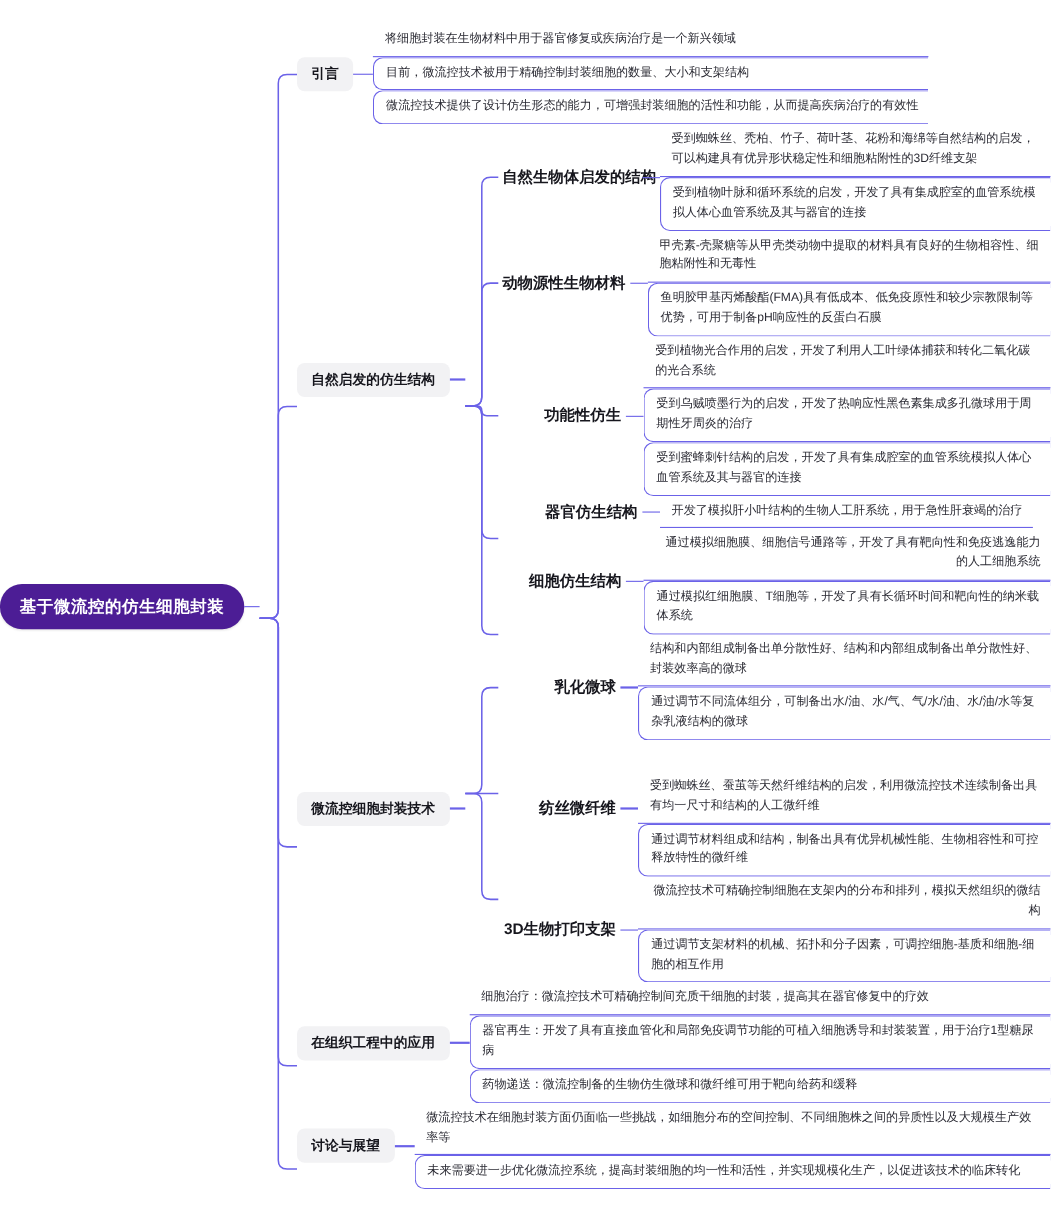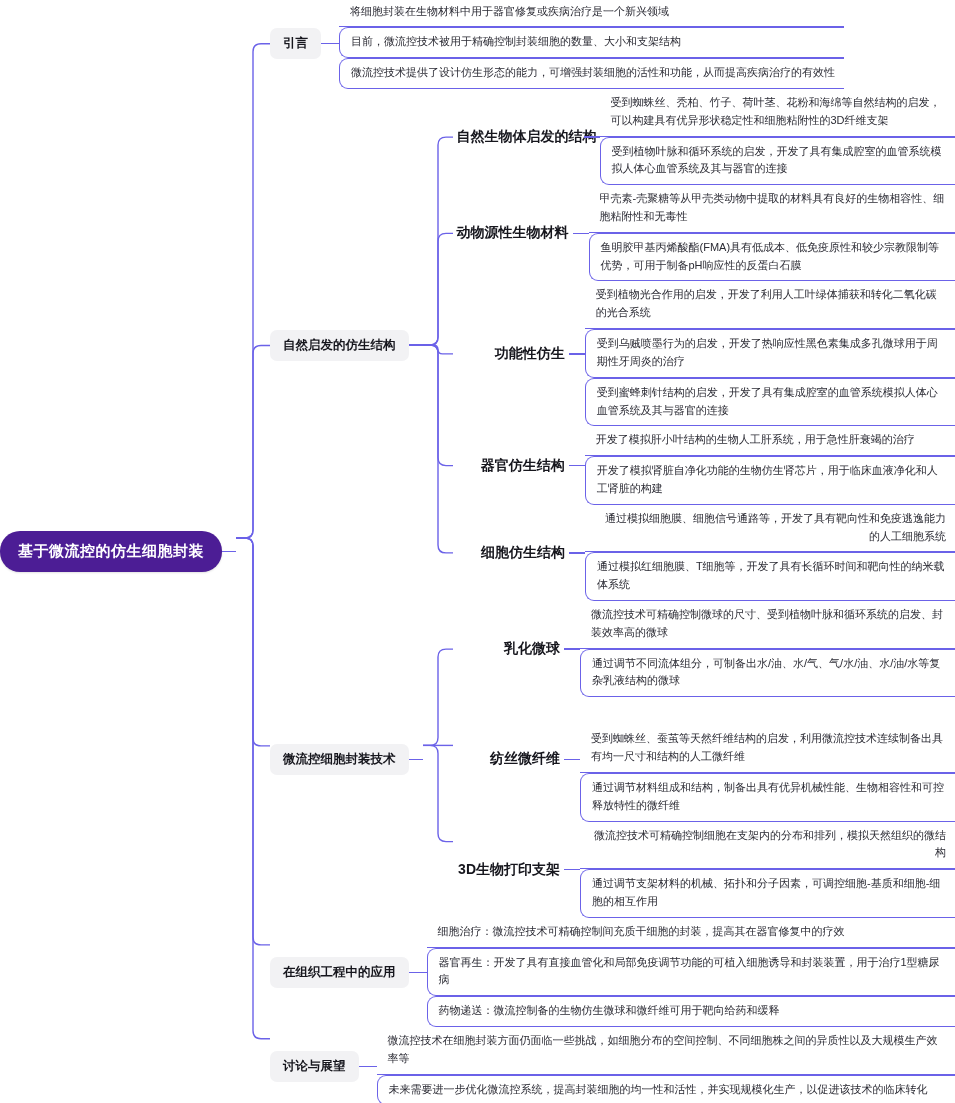--- a/index.html
+++ b/index.html
@@ -149,21 +149,20 @@
                     <div class="leaf first" style="max-width: 400px; padding-left: 11px;">受到植物光合作用的启发，开发了利用人工叶绿体捕获和转化二氧化碳的光合系统</div>
                     <div class="leaf bracket bracket-top" style="max-width: 400px;">受到乌贼喷墨行为的启发，开发了热响应性黑色素集成多孔微球用于周期性牙周炎的治疗</div>
                     <div class="leaf bracket bracket-top" style="max-width: 400px;">受到蜜蜂刺针结构的启发，开发了具有集成腔室的血管系统模拟人体心血管系统及其与器官的连接</div>
                   </div>
                 </div>
                 <div class="row">
                   <div class="sub-label" style="width: 123px;">器官仿生结构</div>
                   <div class="hline" style="width: 16px; flex: 0 0 16px;"></div>
                   <div class="leafgroup">
                     <div class="leaf first" style="max-width: 400px; padding-left: 11px;">开发了模拟肝小叶结构的生物人工肝系统，用于急性肝衰竭的治疗</div>
-                    <div class="leaf bracket bracket-top" style="max-width: 400px;">开发了模拟肾脏自净化功能的生物仿生肾芯片，用于临床血液净化和人工肾脏的构建</div>
                   </div>
                 </div>
                 <div class="row">
                   <div class="sub-label" style="width: 123px;">细胞仿生结构</div>
                   <div class="hline" style="width: 16px; flex: 0 0 16px;"></div>
                   <div class="leafgroup">
                     <div class="leaf first" style="max-width: 400px; padding-left: 11px; text-align: right;">通过模拟细胞膜、细胞信号通路等，开发了具有靶向性和免疫逃逸能力的人工细胞系统</div>
                     <div class="leaf bracket bracket-top" style="max-width: 400px;">通过模拟红细胞膜、T细胞等，开发了具有长循环时间和靶向性的纳米载体系统</div>
                   </div>
                 </div>
@@ -179,21 +178,21 @@
                   <path d="M0,144.4 H7.0 Q15.0,144.4 15.0,136.4 V56.1 Q15.0,48.1 23.0,48.1 H30.0" fill="none" stroke="#6b62e8" stroke-width="1.4"></path>
                   <path d="M0,144.4 H30.0" fill="none" stroke="#6b62e8" stroke-width="1.4"></path>
                   <path d="M0,144.4 H7.0 Q15.0,144.4 15.0,152.4 V232.6 Q15.0,240.6 23.0,240.6 H30.0" fill="none" stroke="#6b62e8" stroke-width="1.4"></path>
                 </svg>
               </div>
               <div class="col">
                 <div class="row">
                   <div class="sub-label" style="width: 116.188px;">乳化微球</div>
                   <div class="hline" style="width: 16px; flex: 0 0 16px;"></div>
                   <div class="leafgroup">
-                    <div class="leaf first" style="max-width: 400px; padding-left: 11px;">微流控技术可精确控制微球的尺寸、受到植物叶脉和循环系统的启发、封装效率高的微球</div>
+                    <div class="leaf first" style="max-width: 400px; padding-left: 11px;">结构和内部组成制备出单分散性好、结构和内部组成制备出单分散性好、封装效率高的微球</div>
                     <div class="leaf bracket bracket-top" style="max-width: 400px;">通过调节不同流体组分，可制备出水/油、水/气、气/水/油、水/油/水等复杂乳液结构的微球</div>
                   </div>
                 </div>
                 <div class="row">
                   <div class="sub-label" style="width: 116.188px;">纺丝微纤维</div>
                   <div class="hline" style="width: 16px; flex: 0 0 16px;"></div>
                   <div class="leafgroup">
                     <div class="leaf first" style="max-width: 400px; padding-left: 11px; margin-top: 28px;">受到蜘蛛丝、蚕茧等天然纤维结构的启发，利用微流控技术连续制备出具有均一尺寸和结构的人工微纤维</div>
                     <div class="leaf bracket bracket-top" style="max-width: 400px;">通过调节材料组成和结构，制备出具有优异机械性能、生物相容性和可控释放特性的微纤维</div>
                   </div>

